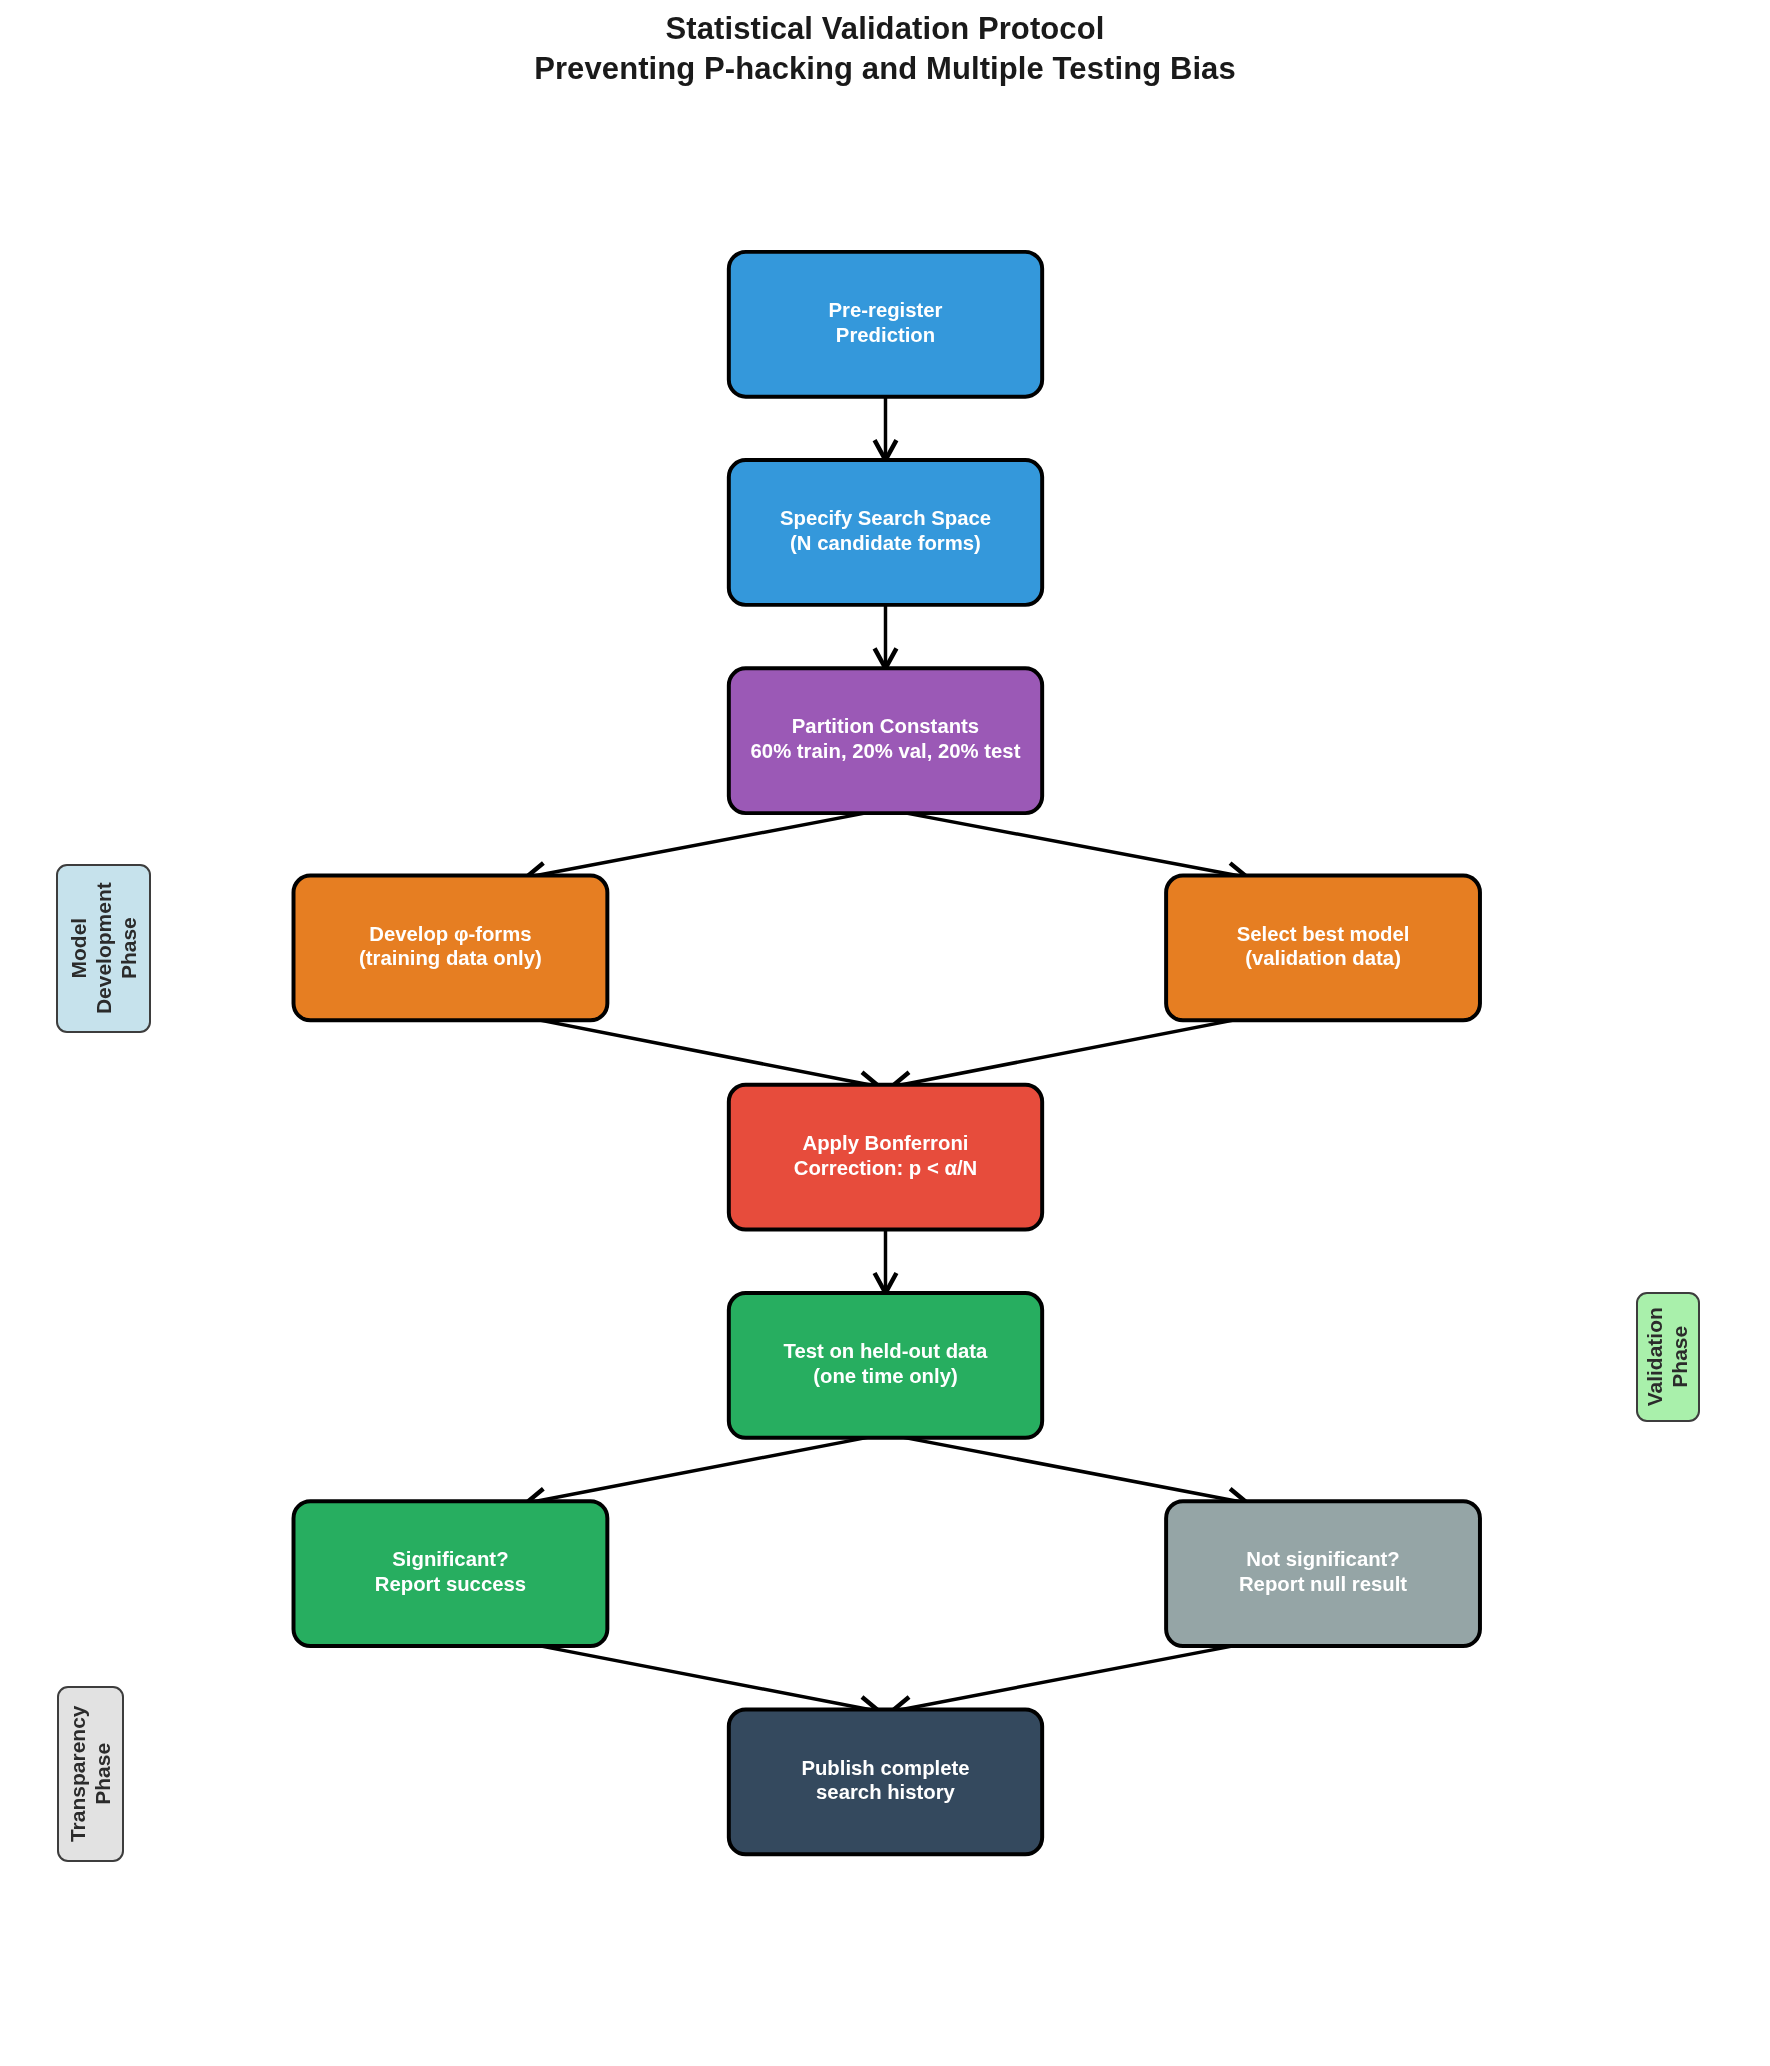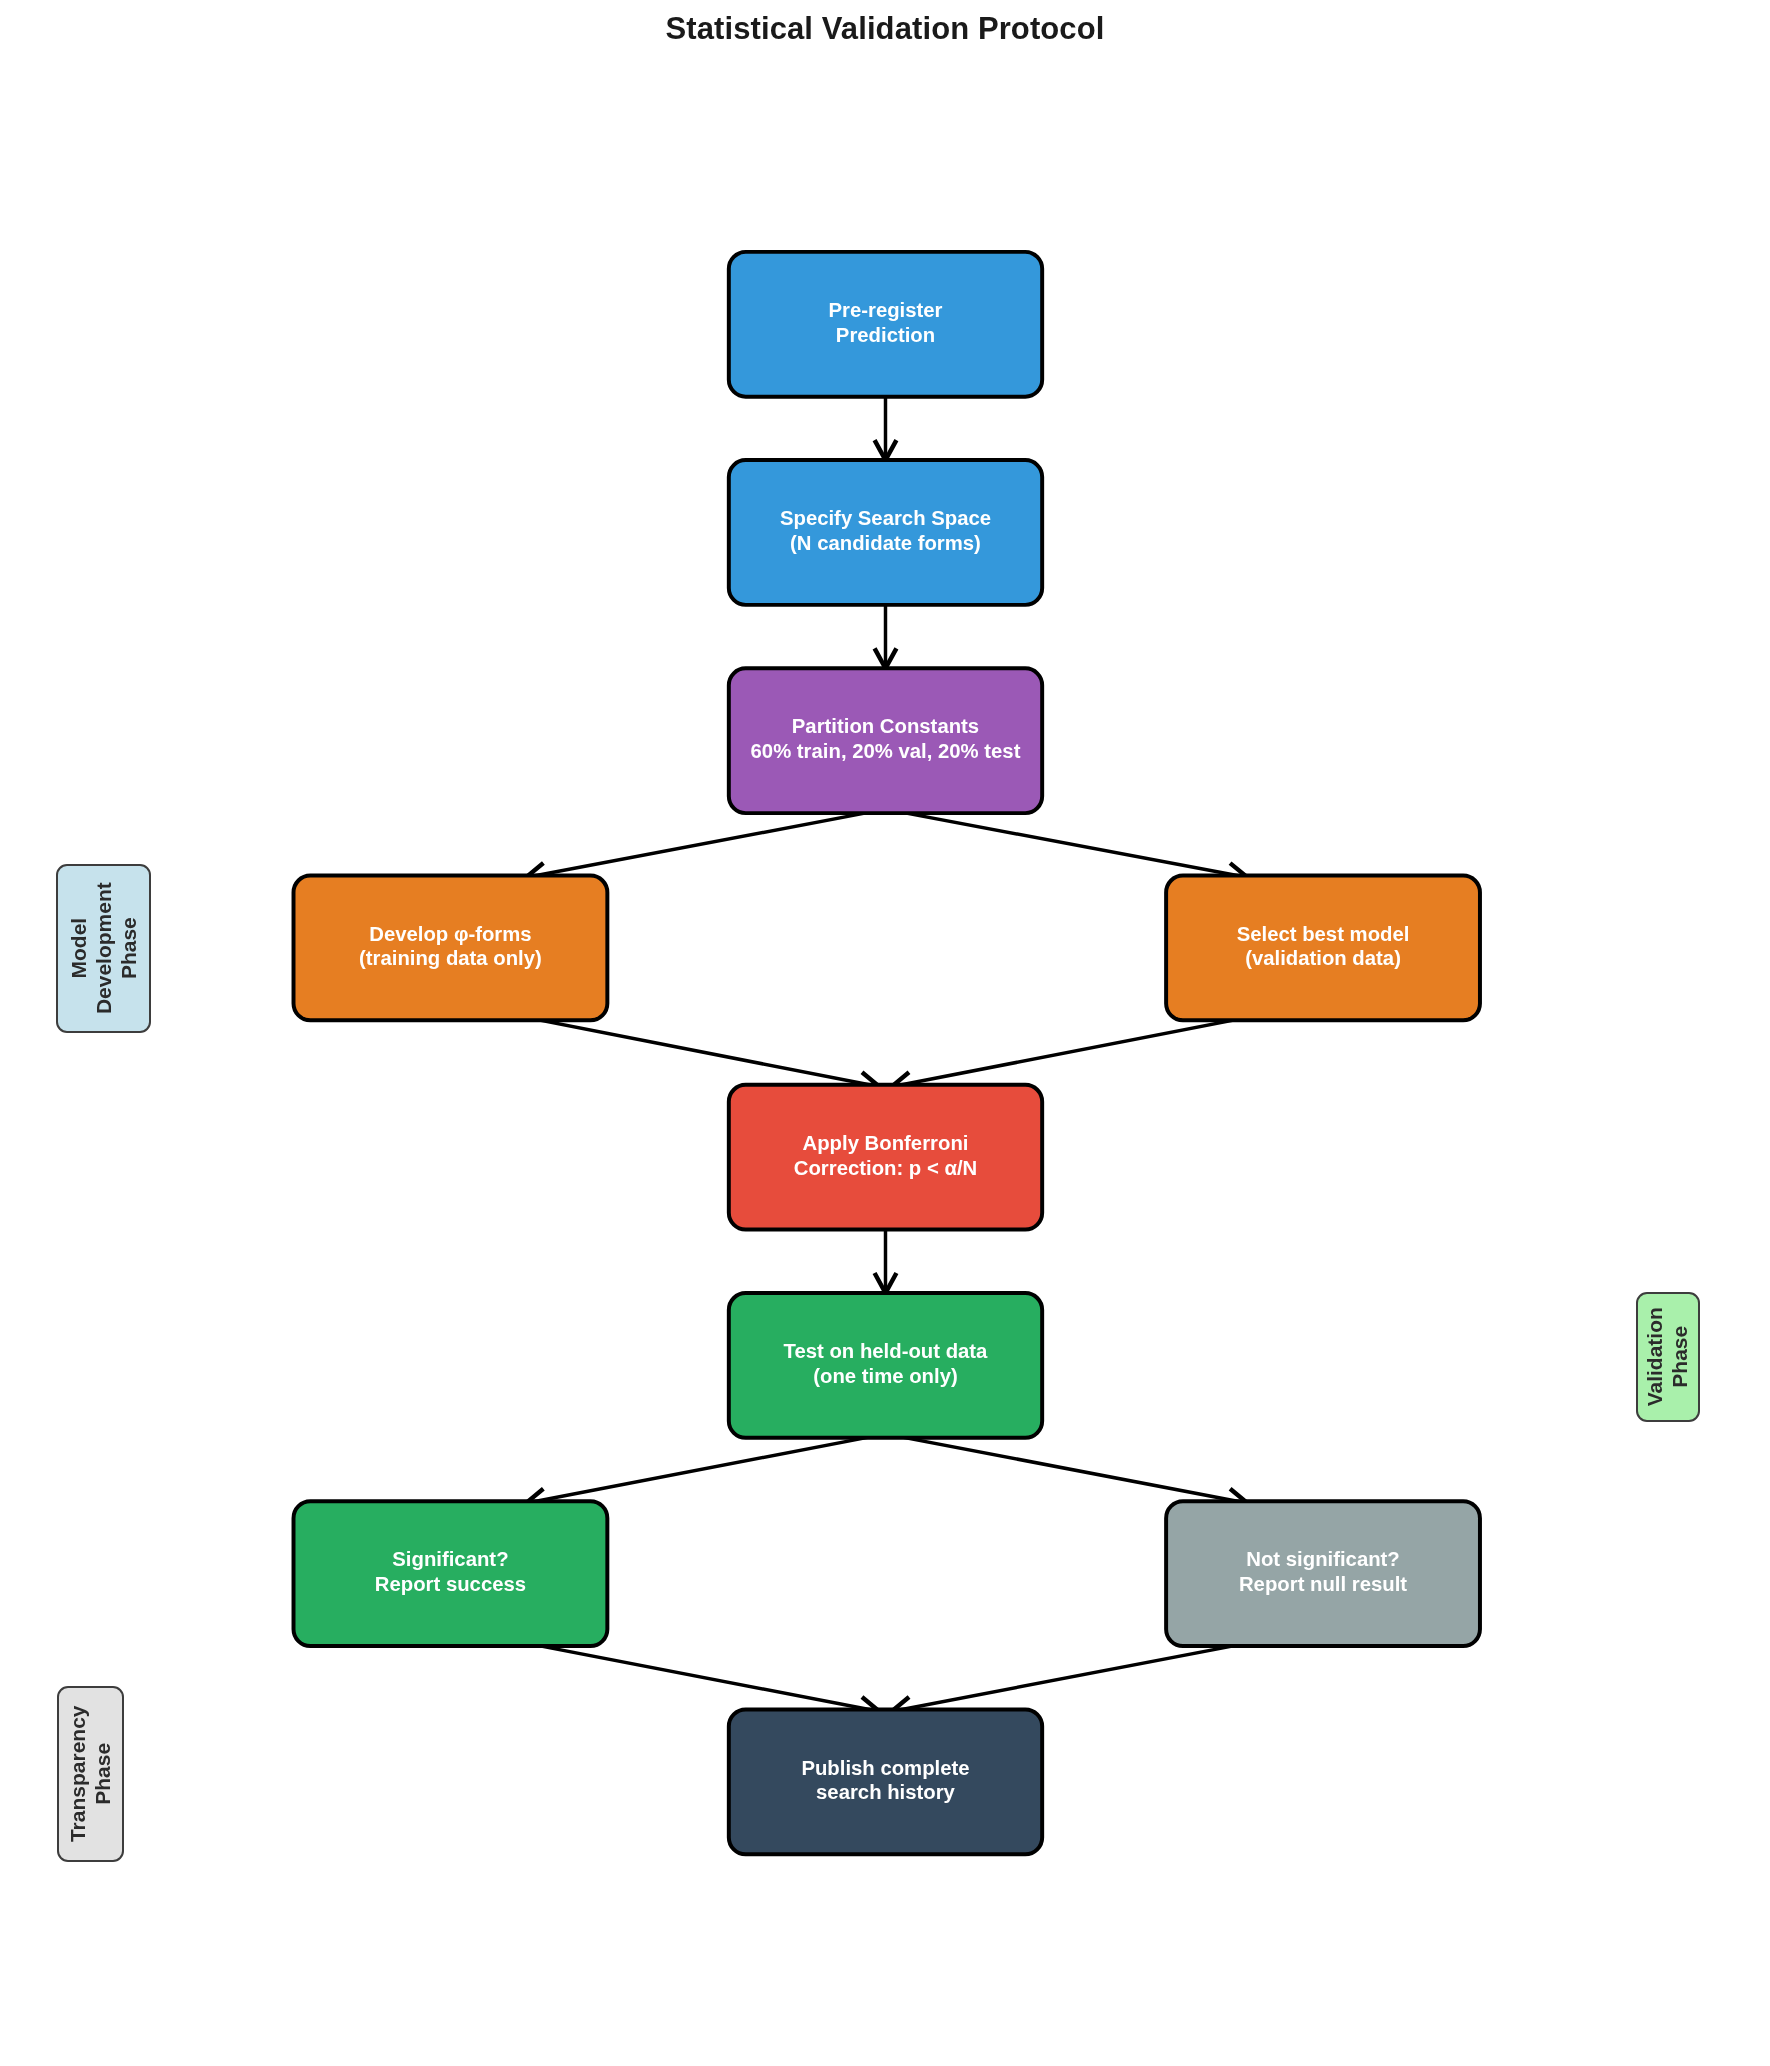--- a/index.html
+++ b/index.html
@@ -87,20 +87,21 @@
     text-align: center;
   }
 </style>
 </head>
 <body>
 
 <div id="stage">
 
   <div class="title-block">
     <span class="title-line">Statistical Validation Protocol</span>
+    <span class="title-line">Preventing P-hacking and Multiple Testing Bias</span>
   </div>
 
   <svg class="flow" viewBox="0 0 3570 4167">
     <g id="edges-layer">
         <line x1="1786" y1="800" x2="1786" y2="928" class="edge-line" stroke="#000000"></line>
         <path d="M 1763.9464252242067 887.6312021530429 L 1786 928 L 1808.0535747757933 887.6312021530429" class="arrow-head" stroke="#000000"></path>
         <line x1="1786" y1="1220" x2="1786" y2="1348" class="edge-line" stroke="#000000"></line>
         <path d="M 1763.9464252242067 1307.6312021530428 L 1786 1348 L 1808.0535747757933 1307.6312021530428" class="arrow-head" stroke="#000000"></path>
         <line x1="1776" y1="1634" x2="1060.42" y2="1770" class="edge-line" stroke="#000000"></line>
         <path d="M 1095.9611919840486 1740.7968550948187 L 1060.42 1770 L 1104.1965870851343 1784.128355289193" class="arrow-head" stroke="#000000"></path>

